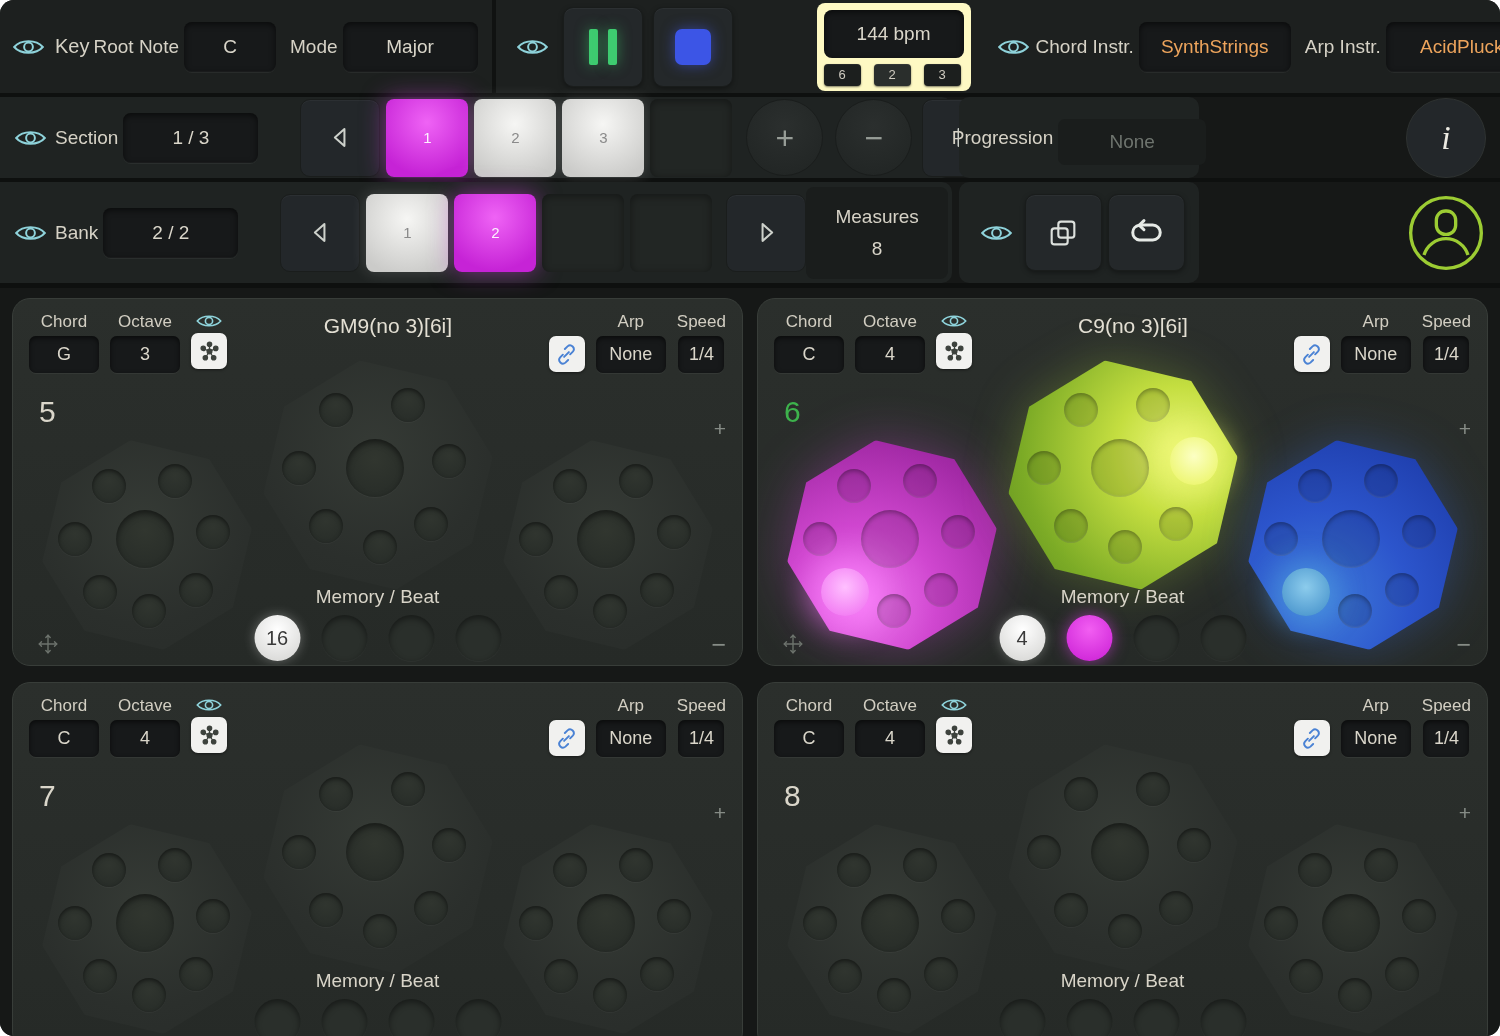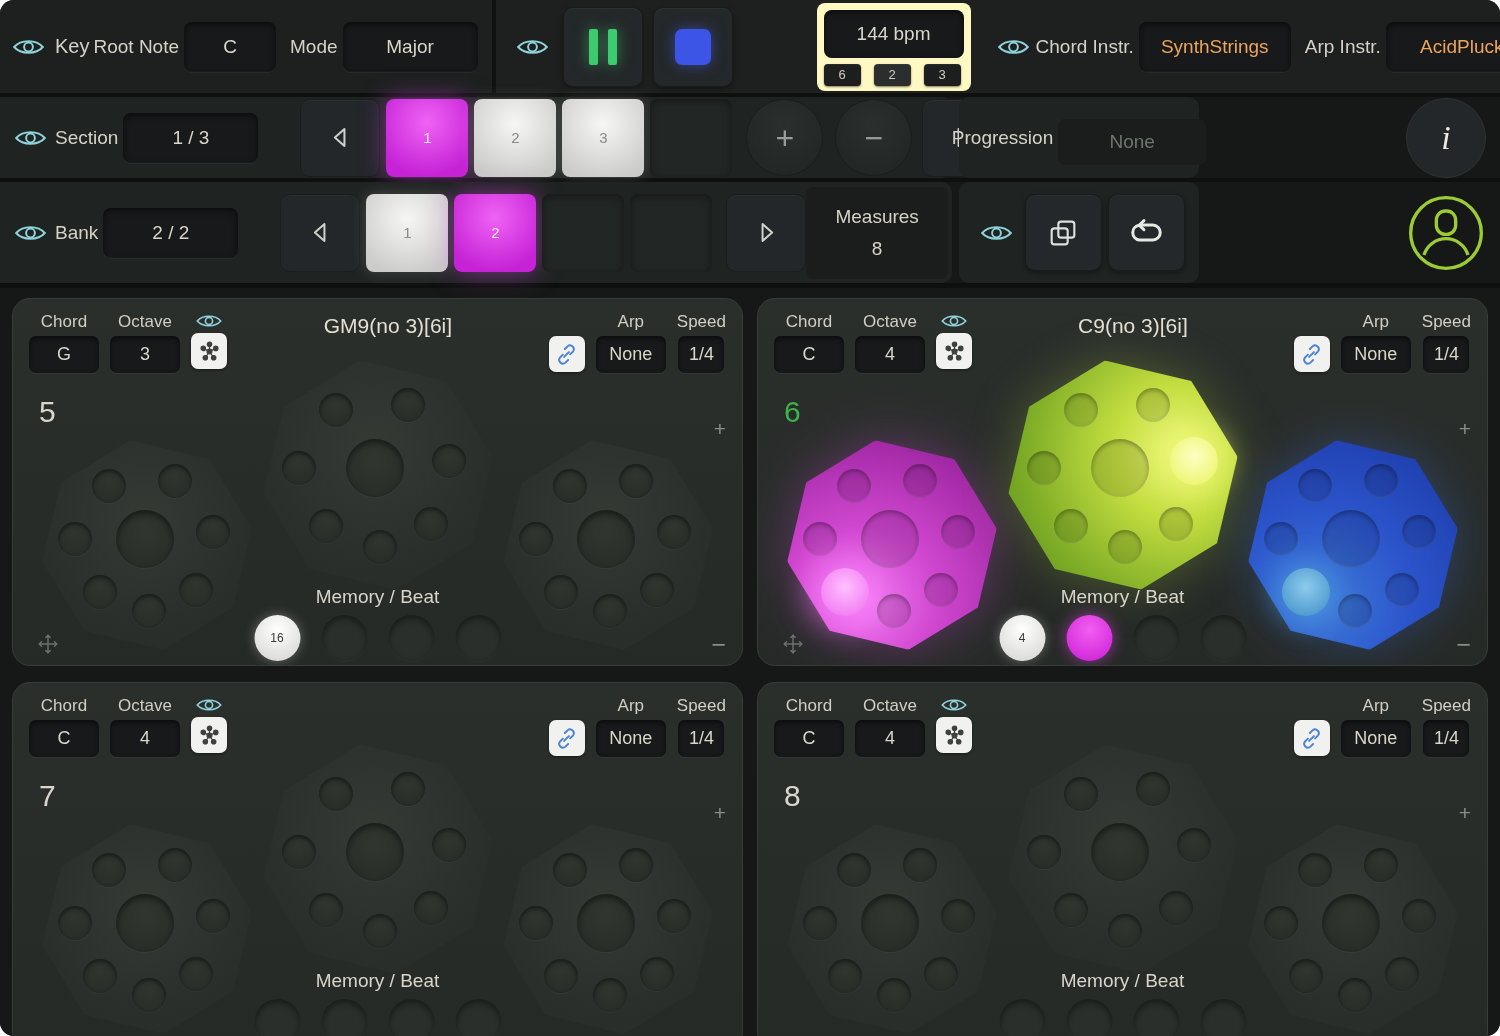--- a/index.html
+++ b/index.html
@@ -154,21 +154,21 @@
   .c-green .oct-dot.hot { background:radial-gradient(circle at 50% 40%, #fcffc4, #e9f45c);
     box-shadow:0 0 26px 10px rgba(236,246,110,.6); }
   .c-blue .oct-dot.hot { background:radial-gradient(circle at 50% 40%, #8cccec, #3f8cc8);
     box-shadow:0 0 24px 9px rgba(80,160,225,.5); }
 
   
   .memory { position:absolute; z-index:5; left:50%; transform:translateX(-50%); bottom:4px; text-align:center; }
   .memlabel { font-size:19px; color:#d8d4c8; white-space:nowrap; }
   .memcells { display:flex; gap:21px; margin-top:7px; justify-content:center; }
   .memcell { width:46px; height:46px; border-radius:50%; flex:none;
-             display:flex; align-items:center; justify-content:center; font-size:12px; }
+             display:flex; align-items:center; justify-content:center; font-size:20px; }
   .memcell.mc-dark { background:#2a2f2b; box-shadow: inset 0 3px 6px rgba(0,0,0,.45), 0 1px 1px rgba(255,255,255,.04); }
   .memcell.mc-white { background:radial-gradient(circle at 50% 32%, #ffffff, #d9d9d7 85%);
                       color:#3a3a3a; box-shadow:0 0 12px rgba(255,255,255,.3); }
   .memcell.mc-magenta { background:radial-gradient(circle at 50% 32%, #f25ef2, #cf27d8 85%);
                         box-shadow:0 0 16px rgba(230,70,240,.55); }
 </style>
 </head>
 <body>
 
 <div class="app">

